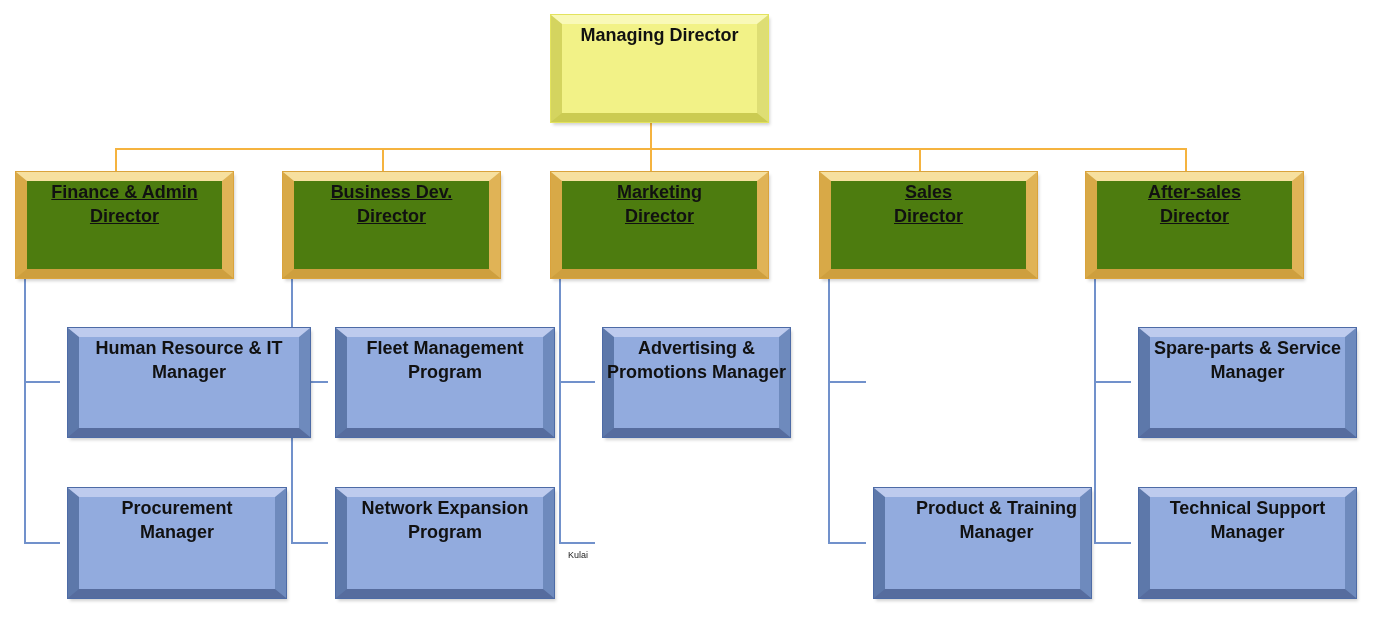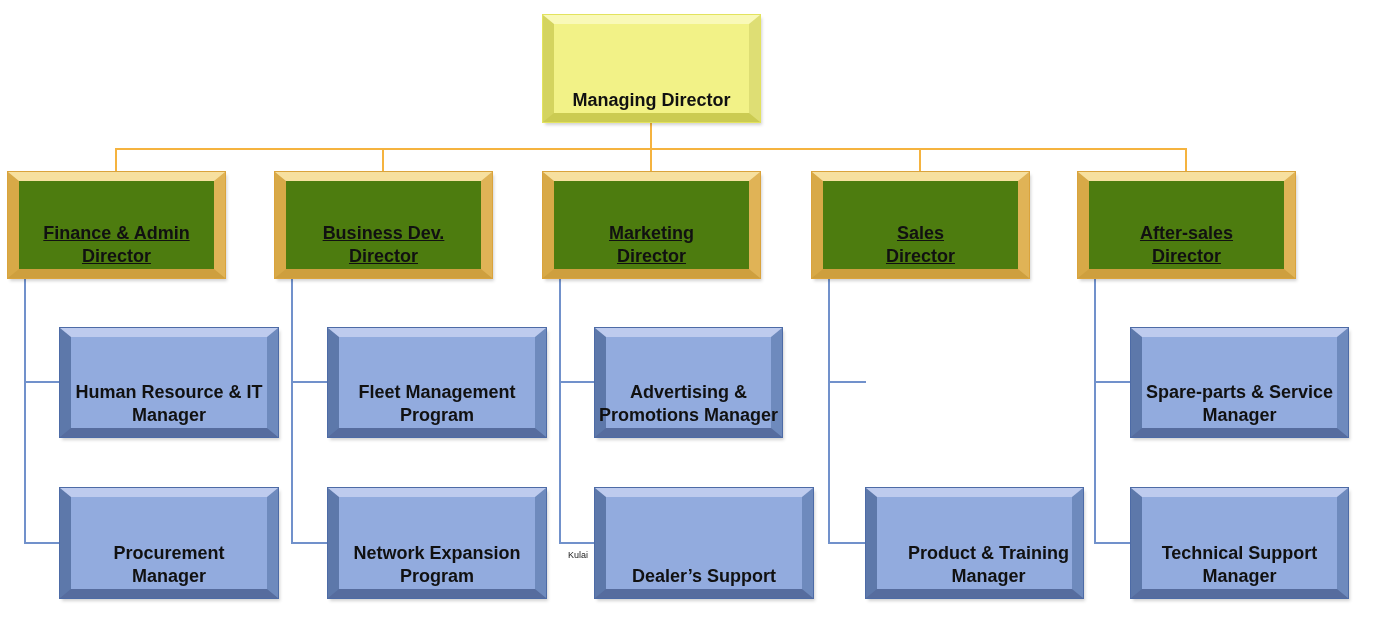--- a/index.html
+++ b/index.html
@@ -12,30 +12,31 @@
     position: relative;
     width: 1374px;
     height: 622px;
     background: #ffffff;
     overflow: hidden;
   }
   .box {
     position: absolute;
     box-sizing: border-box;
     display: flex;
-    align-items: flex-end;
+    align-items: flex-start;
     justify-content: center;
     text-align: center;
     font-weight: bold;
     color: #111111;
     font-size: 18px;
     line-height: 1.32;
     border-style: solid;
     border-width: 9px 11px 9px 11px;
     box-shadow: 2px 3px 3px rgba(0,0,0,0.18);
+    margin-left: 8px;
   }
   .box .label {
     white-space: pre;
   }
   .box.root {
     background: #F2F287;
     border-top-color: #F9F9B8;
     border-left-color: #D4D45F;
     border-right-color: #DEDE74;
     border-bottom-color: #CBCB52;
@@ -123,21 +124,21 @@
   </div>
   <div class="box director" style="left:812px; top:172px; width:217px; height:106px;">
     <span class="label">Sales
 Director</span>
   </div>
   <div class="box director" style="left:1078px; top:172px; width:217px; height:106px;">
     <span class="label">After-sales
 Director</span>
   </div>
 
-  <div class="box report" style="left:60px; top:328px; width:218px; height:109px;">
+  <div class="box report" style="left:60px; top:328px; width:242px; height:109px;">
     <span class="label">Human Resource &amp; IT
 Manager</span>
   </div>
   <div class="box report" style="left:328px; top:328px; width:218px; height:109px;">
     <span class="label">Fleet Management
 Program</span>
   </div>
   <div class="box report" style="left:595px; top:328px; width:187px; height:109px;">
     <span class="label">Advertising &amp;
 Promotions Manager</span>
@@ -148,23 +149,20 @@
   </div>
 
   <div class="box report" style="left:60px; top:488px; width:218px; height:110px;">
     <span class="label">Procurement
 Manager</span>
   </div>
   <div class="box report" style="left:328px; top:488px; width:218px; height:110px;">
     <span class="label">Network Expansion
 Program</span>
   </div>
-  <div class="box report" style="left:595px; top:488px; width:218px; height:110px;">
-    <span class="label">Dealer’s Support</span>
-  </div>
   <div class="box report" style="left:866px; top:488px; width:217px; height:110px;padding-left:28px;">
     <span class="label">Product &amp; Training
 Manager</span>
   </div>
   <div class="box report" style="left:1131px; top:488px; width:217px; height:110px;">
     <span class="label">Technical Support
 Manager</span>
   </div>
 
   <div id="annotation">Kulai</div>

